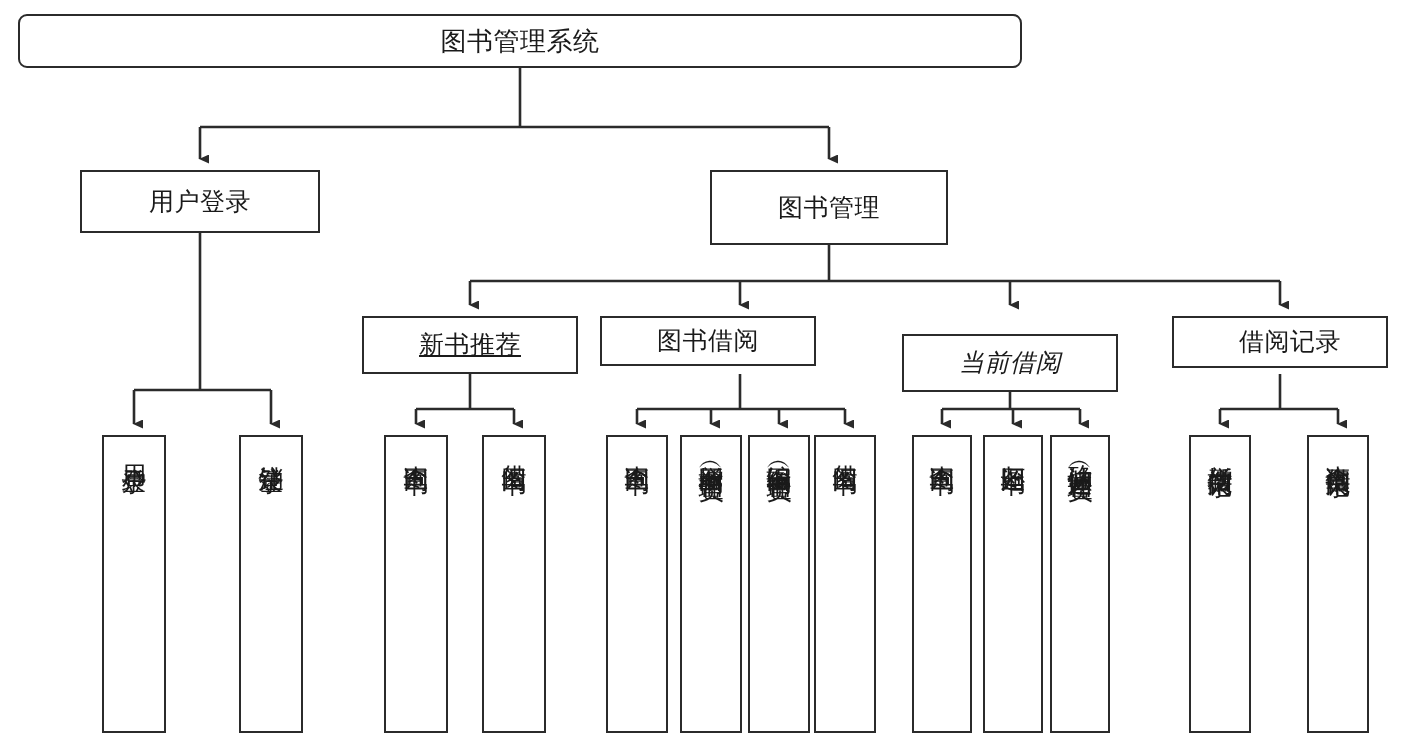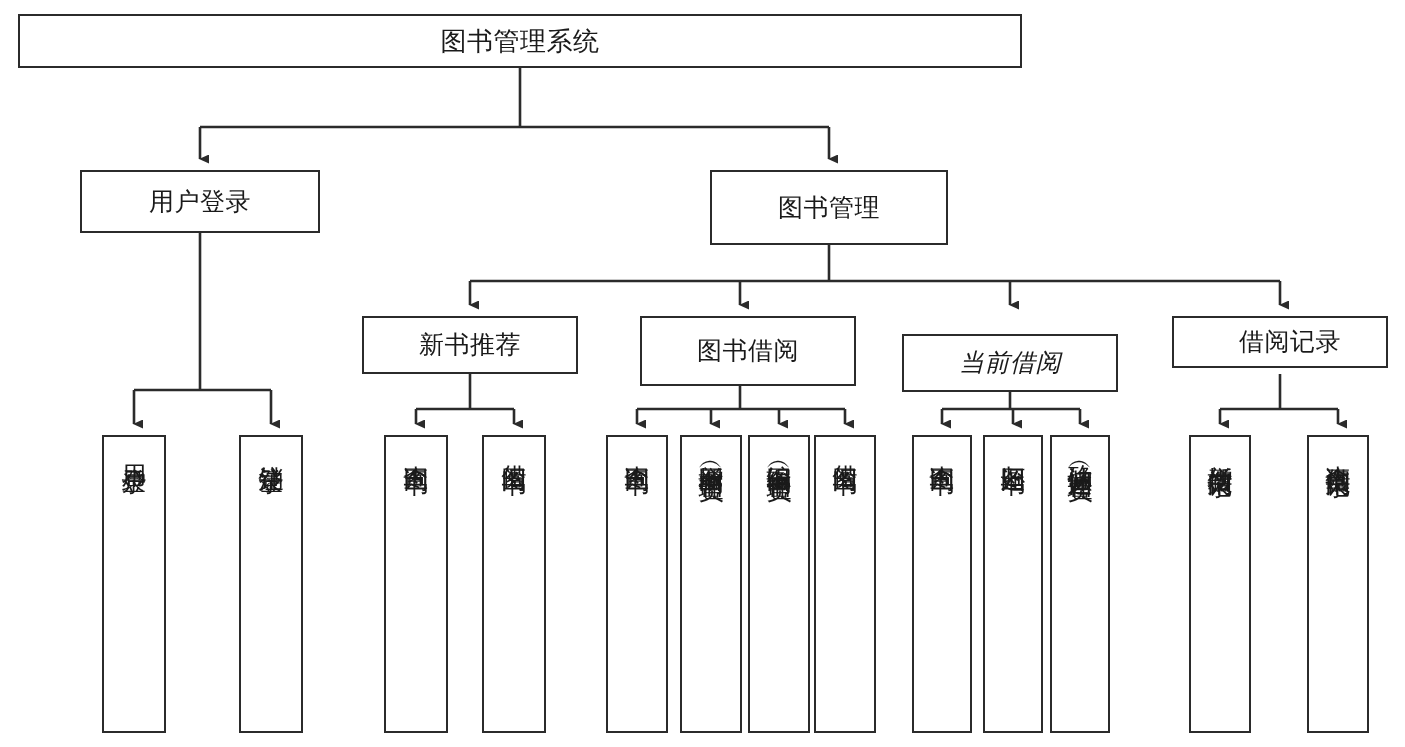--- a/index.html
+++ b/index.html
@@ -113,33 +113,33 @@
         <path d="M942,409 L942,424" marker-end="url(#arrowhead)"></path>
         <path d="M1013,409 L1013,424" marker-end="url(#arrowhead)"></path>
         <path d="M1080,409 L1080,424" marker-end="url(#arrowhead)"></path>
         <path d="M1280,374 L1280,409"></path>
         <path d="M1220,409 L1338,409"></path>
         <path d="M1220,409 L1220,424" marker-end="url(#arrowhead)"></path>
         <path d="M1338,409 L1338,424" marker-end="url(#arrowhead)"></path>
       </g>
   </svg>
   <div id="node-layer">
-      <div class="node horizontal root" style="left: 18px; top: 14px; width: 1004px; height: 54px;">
+      <div class="node horizontal root" style="left: 18px; top: 14px; width: 1004px; height: 54px; border-radius: 9px;">
         <span class="node-label">图书管理系统</span>
       </div>
       <div class="node horizontal" style="left: 80px; top: 170px; width: 240px; height: 63px;">
         <span class="node-label">用户登录</span>
       </div>
       <div class="node horizontal" style="left: 710px; top: 170px; width: 238px; height: 75px;">
         <span class="node-label">图书管理</span>
       </div>
-      <div class="node horizontal" style="left: 362px; top: 316px; width: 216px; height: 58px;">
+      <div class="node horizontal" style="left: 362px; top: 316px; width: 216px; height: 58px; text-decoration: underline;">
         <span class="node-label">新书推荐</span>
       </div>
-      <div class="node horizontal" style="left: 640px; top: 316px; width: 216px; height: 70px;">
+      <div class="node horizontal" style="left: 600px; top: 316px; width: 216px; height: 50px;">
         <span class="node-label">图书借阅</span>
       </div>
       <div class="node horizontal" style="left: 902px; top: 334px; width: 216px; height: 58px; font-style: italic;">
         <span class="node-label">当前借阅</span>
       </div>
       <div class="node horizontal" style="left: 1172px; top: 316px; width: 216px; height: 52px; padding-left: 20px;">
         <span class="node-label">借阅记录</span>
       </div>
       <div class="node vertical" style="left: 102px; top: 435px; width: 64px; height: 298px;">
         <span class="node-label">用户登录</span>

